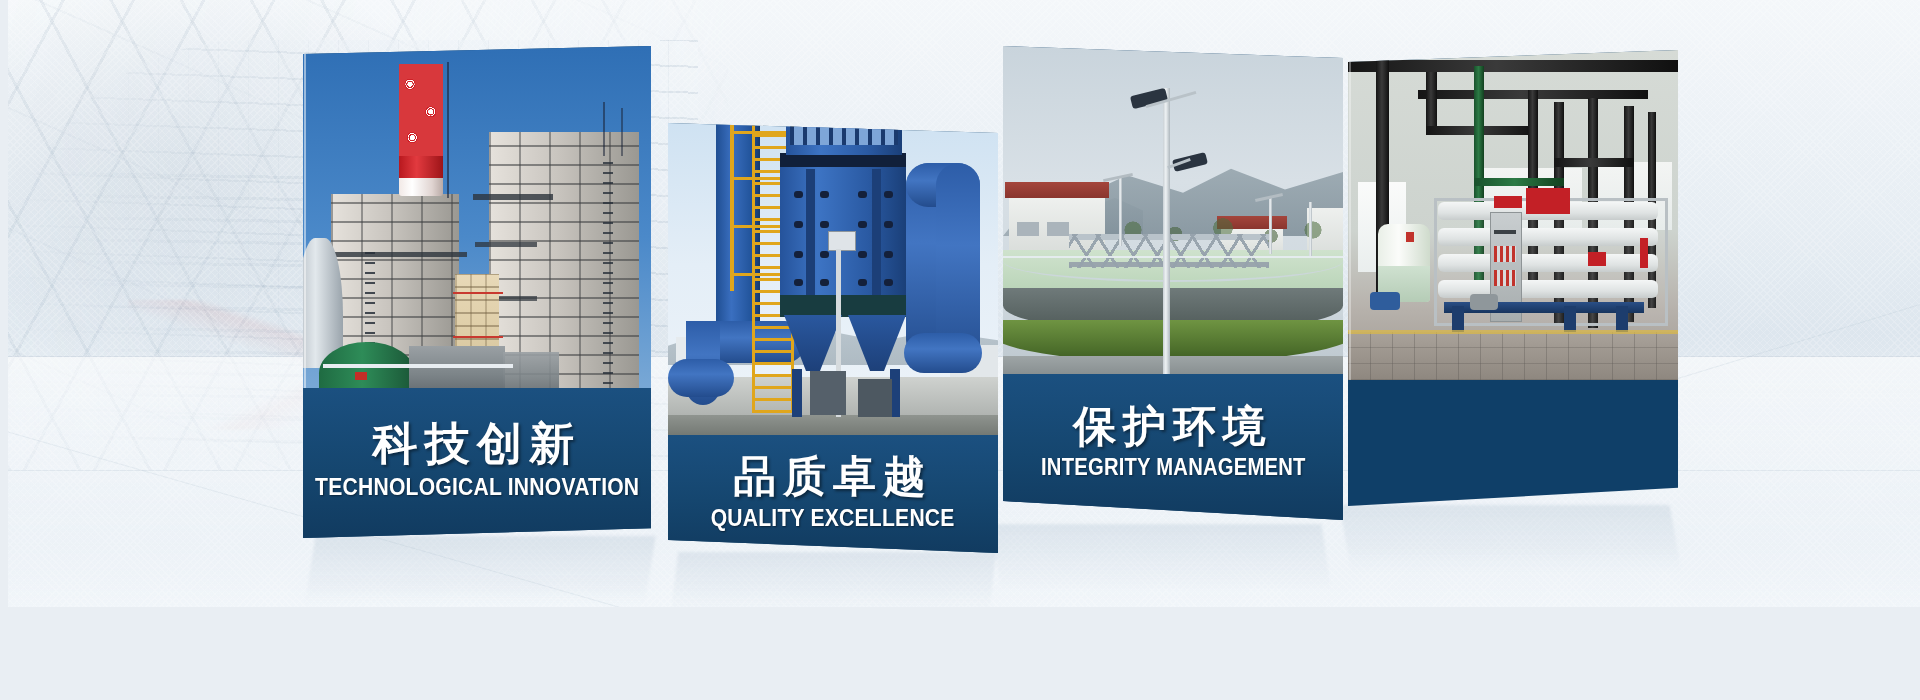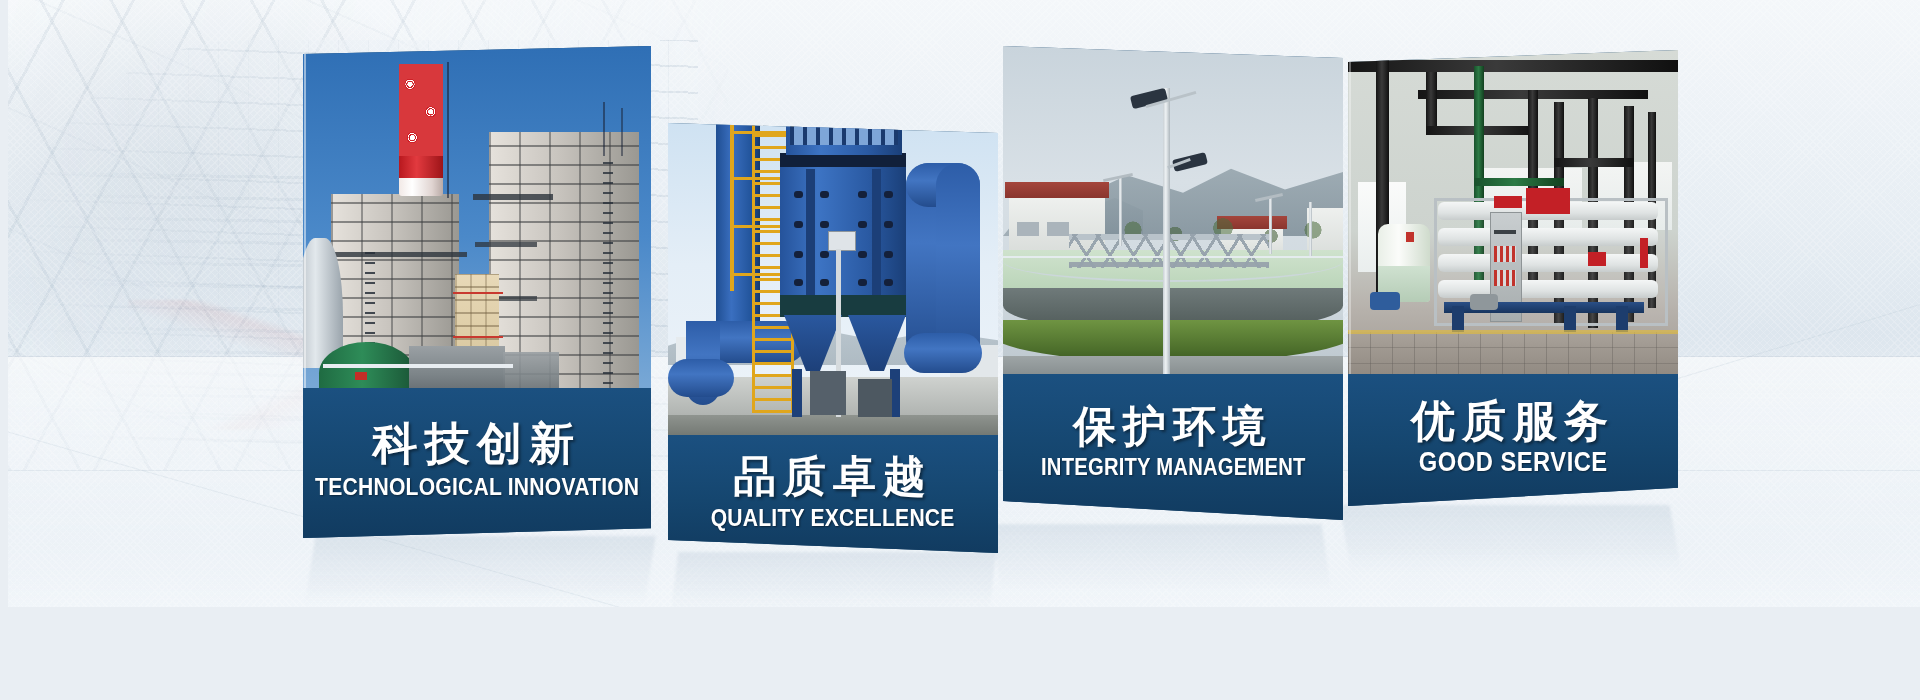--- a/index.html
+++ b/index.html
@@ -432,22 +432,18 @@
         <div style="position:absolute;left:216px;top:256px;width:12px;height:34px;background:#1d3d6d;"></div>
         <div style="position:absolute;left:268px;top:256px;width:12px;height:34px;background:#1d3d6d;"></div>
 
         <div style="position:absolute;left:22px;top:242px;width:30px;height:18px;background:#2f5d9c;border-radius:4px;"></div>
         <div style="position:absolute;left:122px;top:244px;width:28px;height:16px;background:#8f979b;border-radius:4px;"></div>
 
         <div class="floor-tile" style="left:0;top:282px;width:330px;height:48px;"></div>
         <div style="position:absolute;left:0;top:280px;width:330px;height:4px;background:#d9b84a;opacity:.75;"></div>
         <div style="position:absolute;left:1px;top:0;width:2px;height:330px;background:rgba(255,255,255,.35);"></div>
       </div>
-      <div class="cap" style="height:126px;padding-bottom:6px;">
-        <div class="cap-cn" style="font-size:44px;margin-bottom:6px;">优质服务</div>
-        <div class="cap-en" style="font-size:27px;letter-spacing:.02em;">GOOD SERVICE</div>
-      </div>
     </div>
 
   </div>
 
 
 </div>
 
 </body></html>

